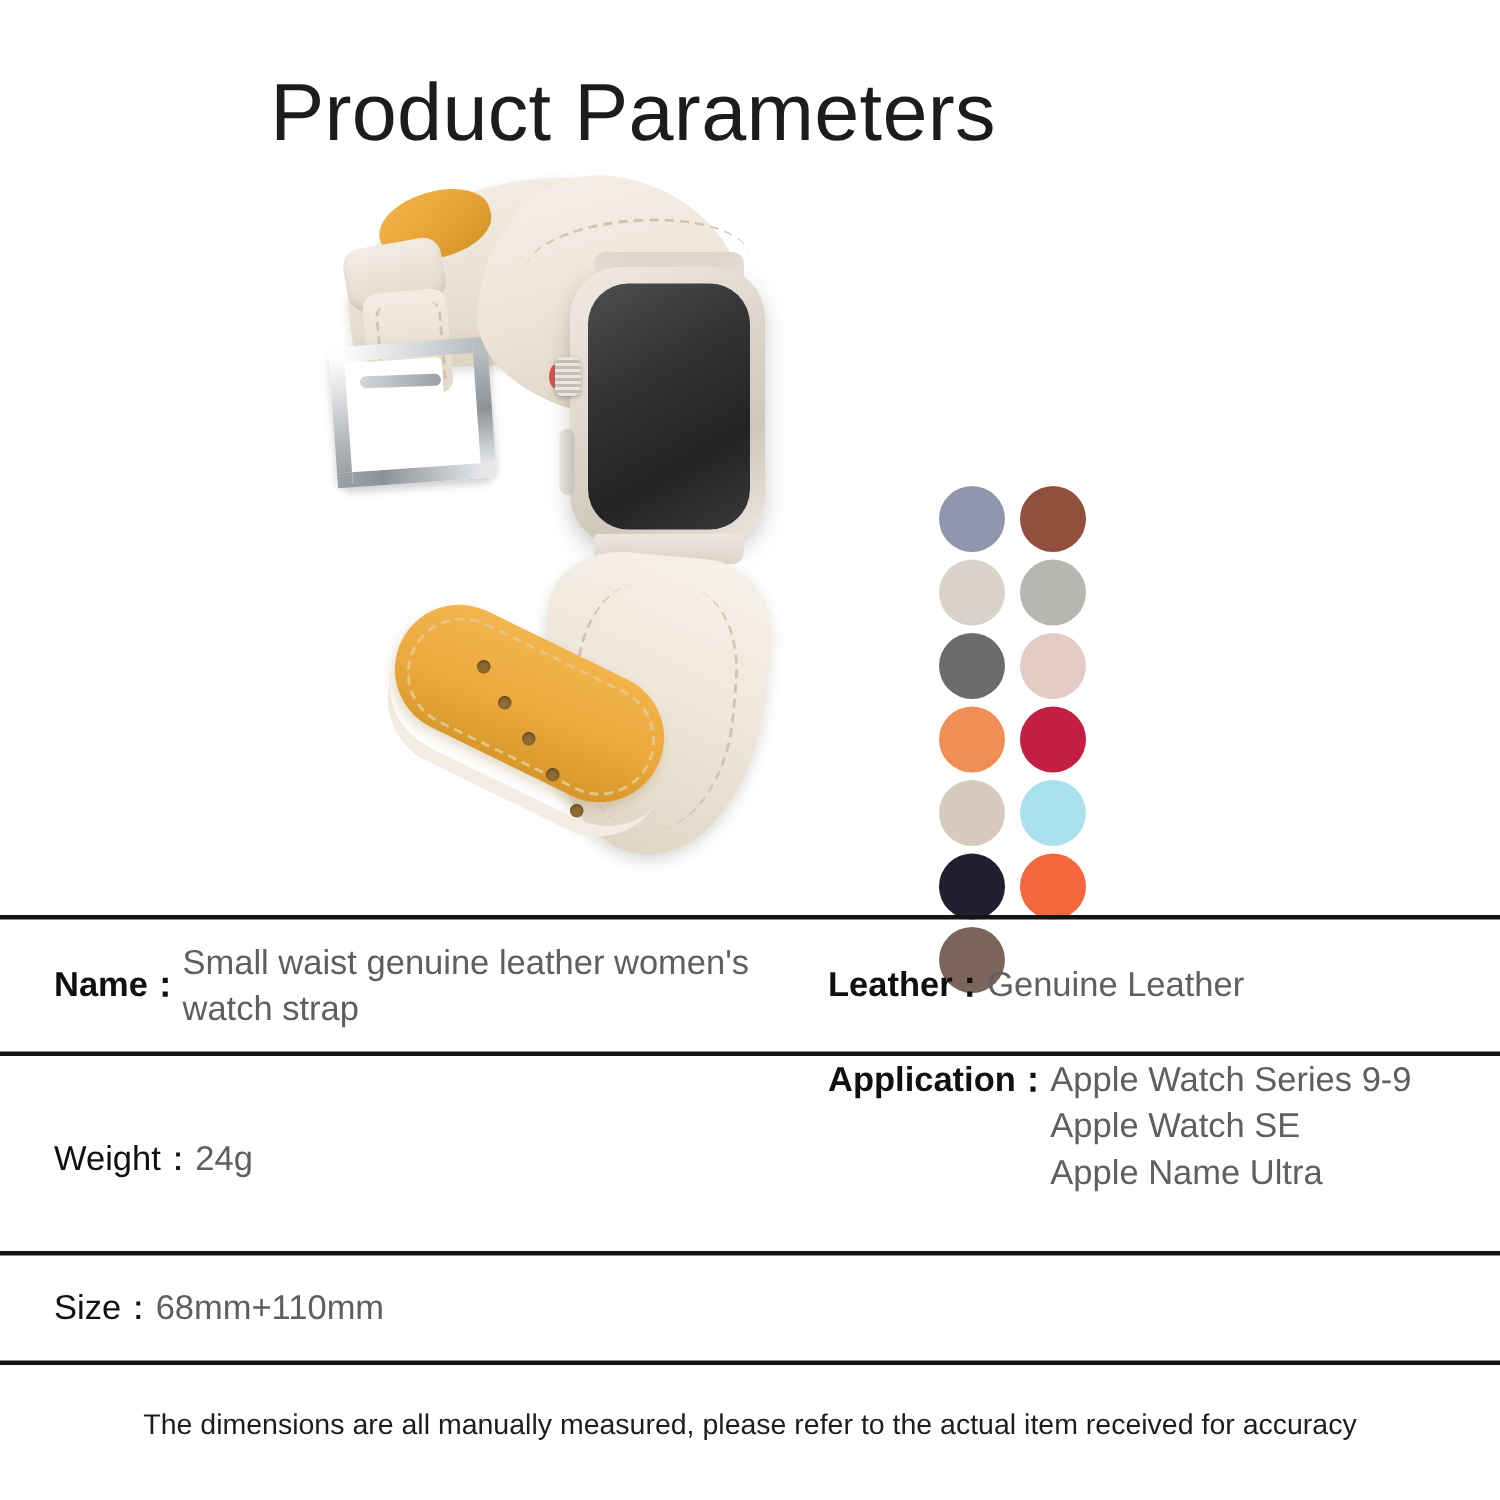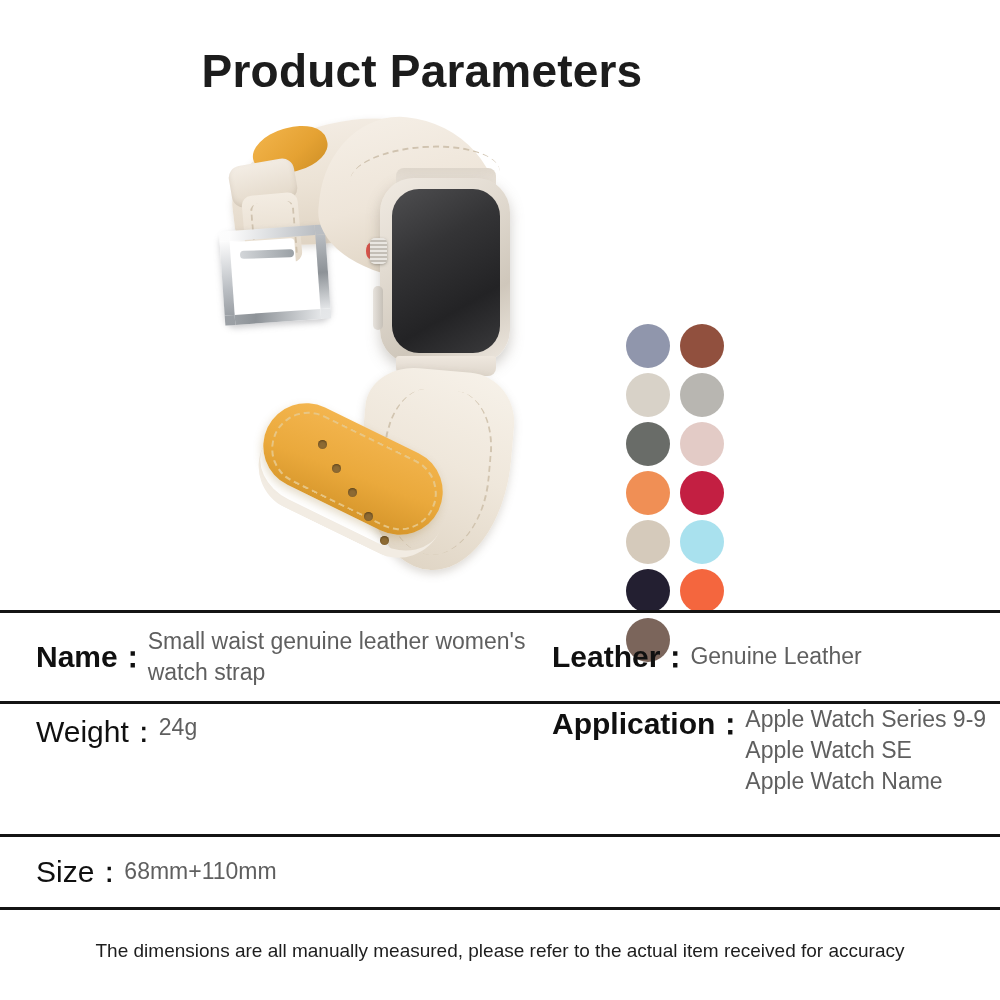--- a/index.html
+++ b/index.html
@@ -6,21 +6,21 @@
   body{
     width:1000px;height:1000px;background:#ffffff;
     font-family:"Liberation Sans","DejaVu Sans",sans-serif;
     overflow:hidden;position:relative;
   }
   .page{position:relative;width:1000px;height:1000px;}
 
   
   .title{
     position:absolute;top:44px;left:0;width:844px;text-align:center;
-    font-size:46px;color:#1c1c1c;letter-spacing:.2px;font-weight:700;
+    font-size:54px;color:#1c1c1c;letter-spacing:.2px;font-weight:400;
   }
 
   
   .hero{position:absolute;top:110px;left:0;width:1000px;height:490px;}
 
   
   .product{position:absolute;left:200px;top:0;width:420px;height:490px;}
 
   
   .strap-upper{
@@ -163,34 +163,34 @@
   }
   .sw{width:44px;height:44px;border-radius:50%;}
 
   
   .specs{position:absolute;left:0;top:610px;width:1000px;}
   .rule{width:1000px;height:3px;background:#141414;}
   .row{display:flex;position:relative;}
   .cell{box-sizing:border-box;padding:0 0 0 36px;display:flex;}
   .cell.right{padding-left:0;}
   .lbl{
-    font-size:30px;color:#101010;font-weight:700;white-space:nowrap;
+    font-size:23px;color:#101010;font-weight:700;white-space:nowrap;
     line-height:1.35;
   }
   .val{
     font-size:23px;color:#5f5f5f;line-height:1.35;
     font-weight:400;
   }
   .val .vline{display:block;}
   .row-name{height:88px;align-items:center;}
   .row-name .c1{width:552px;align-items:center;}
   .row-name .c2{width:448px;align-items:center;}
   .row-name .lbl{align-self:center;}
   .row-weight{height:130px;}
-  .row-weight .c1{width:552px;align-items:flex-start;padding-top:8px;}
+  .row-weight .c1{width:552px;align-items:center;padding-top:8px;}
   .row-weight .c2{width:448px;align-items:flex-start;}
   .row-size{height:70px;align-items:center;}
   .row-size .c1{width:1000px;align-items:center;}
 
   .lbl-light{font-weight:400;}
 
   .footer{
     position:absolute;left:0;top:940px;width:1000px;text-align:center;
     font-size:19px;color:#1d1d1d;
   }
@@ -276,21 +276,21 @@
     <div class="row row-weight">
       <div class="cell c1">
         <span class="lbl lbl-light">Weight：</span>
         <span class="val">24g</span>
       </div>
       <div class="cell c2 right">
         <span class="lbl">Application：</span>
         <span class="val">
           <span class="vline">Apple Watch Series 9-9</span>
           <span class="vline">Apple Watch SE</span>
-          <span class="vline">Apple Watch Name</span>
+          <span class="vline">Apple Name Ultra</span>
         </span>
       </div>
     </div>
 
     <div class="rule"></div>
 
     <div class="row row-size">
       <div class="cell c1">
         <span class="lbl lbl-light">Size：</span>
         <span class="val">68mm+110mm</span>

